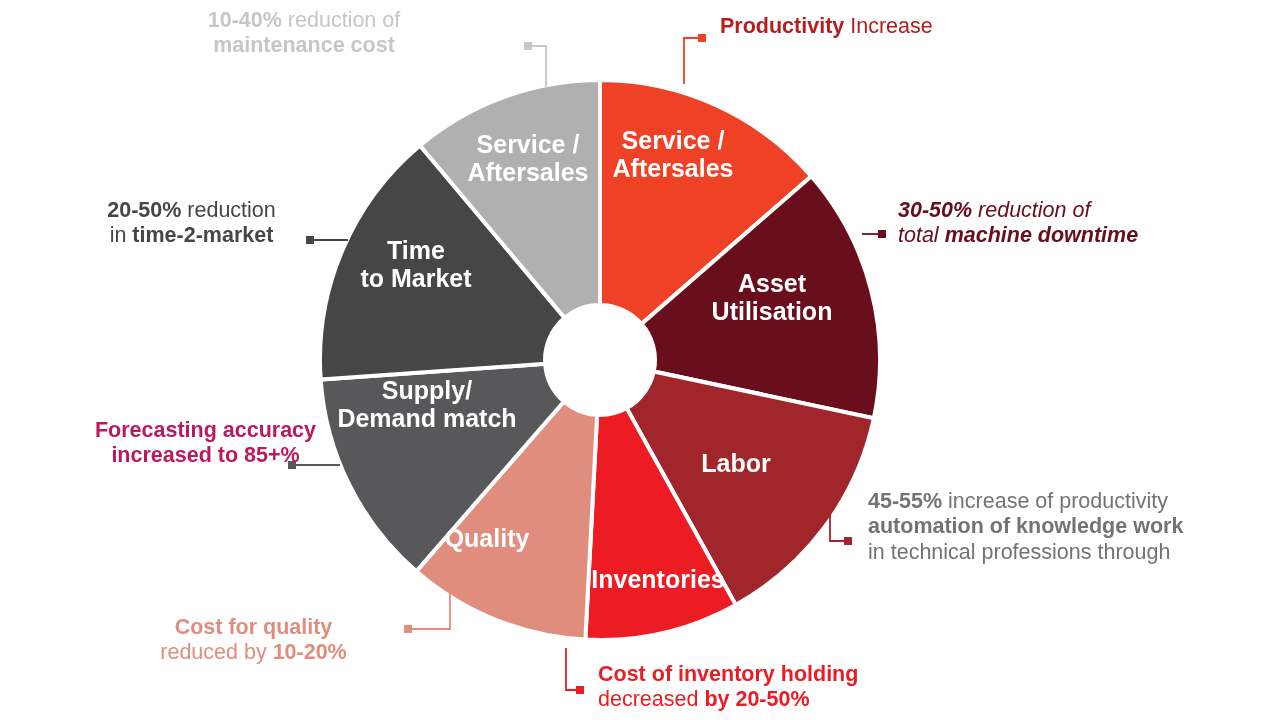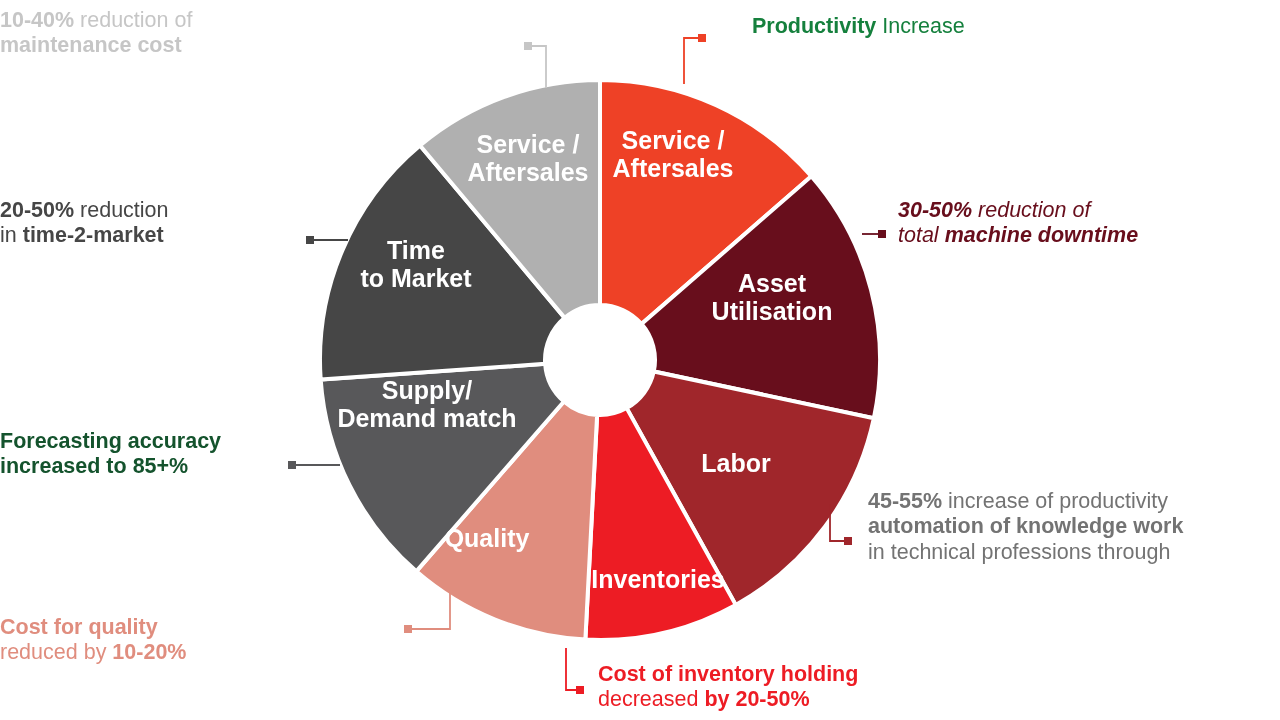--- a/index.html
+++ b/index.html
@@ -36,21 +36,21 @@
     pointer-events: none;
   }
   .callout {
     position: absolute;
     font-size: 21.5px;
     line-height: 1.18;
     white-space: nowrap;
   }
   .callout b { font-weight: bold; }
   .callout span.reg { font-weight: normal; }
-  .ta-right { text-align: left; }
+  .ta-right { text-align: center; padding-left: 39px; }
   .ta-left { text-align: left; }
 </style>
 </head>
 <body>
 
 <div id="canvas">
 
   <svg id="donut-svg" viewBox="0 0 1280 720" xmlns="http://www.w3.org/2000/svg">
     <g id="slices">
         <path d="M 600 80 A 280 280 0 0 1 811.3186824623762 176.303471882658 L 641.5090269122525 323.9167534055221 A 55 55 0 0 0 600 305 Z" fill="#EE4126" stroke="#ffffff" stroke-width="4"></path>
@@ -95,41 +95,41 @@
       <div class="seg-label" style="left: 416px; top: 264px;">Time
 to Market</div>
       <div class="seg-label" style="left: 528px; top: 158px;">Service /
 Aftersales</div>
     </div>
   <div id="callouts">
       <div class="callout ta-right" style="color: rgb(198, 198, 198); top: 8px; left: 0px; width: 530px;">
         <div><b>10-40%</b><span class="reg"> reduction of</span></div>
         <div><b>maintenance cost</b></div>
       </div>
-      <div class="callout ta-left" style="color: #15803d; top: 14px; left: 752px;">
+      <div class="callout ta-left" style="color: #b91c1c; top: 14px; left: 720px;">
         <div><b>Productivity</b><span class="reg"> Increase</span></div>
       </div>
       <div class="callout ta-left" style="color: rgb(104, 14, 28); top: 198px; left: 898px; font-style: italic;">
         <div><b>30-50%</b><span class="reg"> reduction of</span></div>
         <div><span class="reg">total </span><b>machine downtime</b></div>
       </div>
       <div class="callout ta-left" style="color: #737373; top: 489px; left: 868px;">
         <div><b>45-55%</b><span class="reg"> increase of productivity</span></div>
         <div><b>automation of knowledge work</b></div>
         <div><span class="reg">in technical professions through</span></div>
       </div>
       <div class="callout ta-left" style="color: rgb(237, 28, 36); top: 662px; left: 598px;">
         <div><b>Cost of inventory holding</b></div>
         <div><span class="reg">decreased </span><b>by 20-50%</b></div>
       </div>
       <div class="callout ta-right" style="color: rgb(224, 141, 126); top: 615px; left: 0px; width: 429px;">
         <div><b>Cost for quality</b></div>
         <div><span class="reg">reduced by </span><b>10-20%</b></div>
       </div>
-      <div class="callout ta-right" style="color: #14532d; top: 418px; left: 0px; width: 311px; margin-top: 11px;">
+      <div class="callout ta-right" style="color: #be185d; top: 418px; left: 11px; width: 311px;">
         <div><b>Forecasting accuracy</b></div>
         <div><b>increased to 85+%</b></div>
       </div>
       <div class="callout ta-right" style="color: rgb(70, 70, 70); top: 198px; left: 0px; width: 305px;">
         <div><b>20-50%</b><span class="reg"> reduction</span></div>
         <div><span class="reg">in </span><b>time-2-market</b></div>
       </div>
     </div>
 
 </div>

